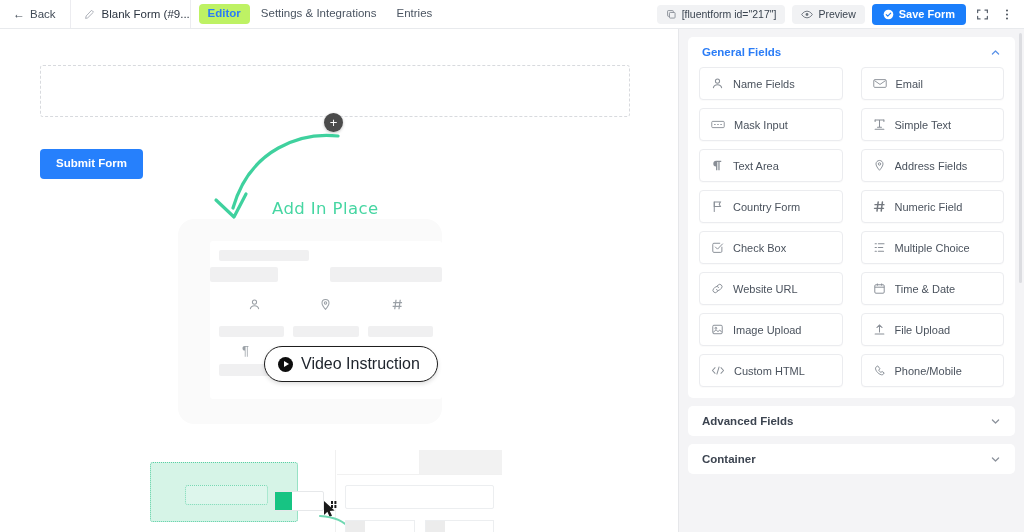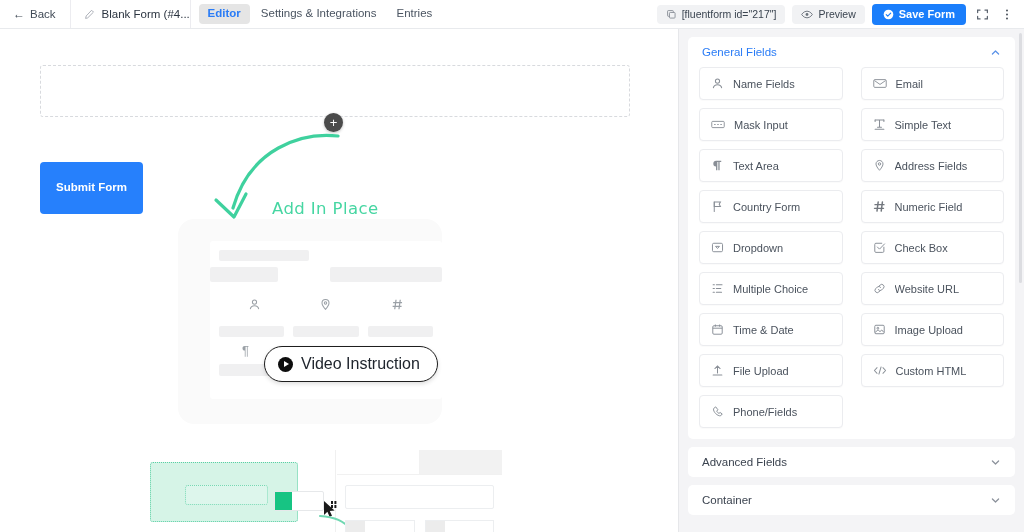--- a/index.html
+++ b/index.html
@@ -36,21 +36,21 @@
     cursor: pointer; white-space: nowrap;
     max-width: 120px; overflow: hidden;
   }
   .pencil-ico { width: 11px; height: 11px; flex: none; opacity: .62; }
   .hdr-tabs { display: flex; align-items: center; gap: 2px; padding-left: 8px; }
   .tab {
     font-size: 11.5px; color: #4a5461;
     padding: 4px 9px; border-radius: 4px;
     cursor: pointer; white-space: nowrap; line-height: 1;
   }
-  .tab.active { color: #2a7cf6; background: #e5e5e5; font-weight: 600; }
+  .tab.active { color: #2a7cf6; background: #bef264; font-weight: 600; }
   .hdr-right {
     margin-left: auto; display: flex; align-items: center;
     gap: 7px; padding-right: 8px;
   }
   .chip {
     display: flex; align-items: center; gap: 5px;
     background: #f1f2f4; border-radius: 4px;
     padding: 4px 9px; font-size: 10.5px; color: #3a4450;
     cursor: pointer; white-space: nowrap; line-height: 1;
   }
@@ -73,24 +73,24 @@
   .canvas {
     flex: 1; position: relative; background: #ffffff;
     overflow: hidden;
   }
   .form-area { position: absolute; left: 40px; top: 36px; width: 590px; }
   .dropzone {
     height: 52px; border: 1px dashed #d8dade; border-radius: 3px;
     background: #fff;
   }
   .submit-btn {
-    margin-top: 45px;
+    margin-top: 32px;
     display: inline-block; background: #2680fc; color: #fff;
     font-size: 11.5px; font-weight: 600;
-    padding: 20px 16px; border-radius: 4px; cursor: pointer;
+    padding: 9px 16px; border-radius: 4px; cursor: pointer;
     line-height: 1;
   }
 
   
   .anno-arrow { position: absolute; left: 210px; top: 95px; pointer-events: none; }
   .anno-text {
     position: absolute; left: 272px; top: 170px;
     font-family: "DejaVu Sans", sans-serif;
     font-size: 16.5px; color: #46d6a2; letter-spacing: .4px;
     pointer-events: none;
@@ -177,21 +177,21 @@
     background: #f4f4f6;
     border-left: 1px solid #e6e7ea;
     padding: 8px 9px 0 9px;
     overflow: hidden; position: relative;
   }
   .panel { background: #fff; border-radius: 5px; margin-bottom: 8px; }
   .panel-head {
     display: flex; align-items: center; justify-content: space-between;
     padding: 9px 14px; cursor: pointer;
   }
-  .panel-title { font-size: 11.5px; font-weight: 400; color: #3c4450; }
+  .panel-title { font-size: 11.5px; font-weight: 700; color: #3c4450; }
   .panel.open .panel-title { color: #2a7cf6; }
   .chev { width: 11px; height: 11px; color: #8b919b; }
   .panel.open .chev { transform: rotate(180deg); color: #5a92e8; }
   .panel-body { padding: 0 11px 11px 11px; }
   .grid { display: grid; grid-template-columns: 1fr 1fr; gap: 8px 18px; }
   .field-btn {
     display: flex; align-items: center; gap: 9px;
     background: #fff; border: 1px solid #ebecef; border-radius: 4px;
     padding: 9px 11px; font-size: 11px; color: #4a525d;
     cursor: pointer; white-space: nowrap; overflow: hidden;
@@ -213,21 +213,21 @@
 
     <div class="hdr-back">
       <span class="arrow">←</span>
       <span>Back</span>
     </div>
 
     <div class="hdr-formname">
       <svg class="pencil-ico" viewBox="0 0 16 16" fill="none" stroke="#6b7280" stroke-width="1.3" stroke-linecap="round">
         <path d="M11.5 2.2 13.8 4.5 5.4 12.9 2.3 13.7 3.1 10.6z"></path>
       </svg>
-      <span>Blank Form (#4...</span>
+      <span>Blank Form (#9...</span>
     </div>
 
     <div class="hdr-tabs">
       <div class="tab active">Editor</div>
       <div class="tab">Settings &amp; Integrations</div>
       <div class="tab">Entries</div>
     </div>
 
     <div class="hdr-right">
       <div class="chip">
@@ -438,27 +438,20 @@
               <span class="lbl">Country Form</span>
             </div>
 
             <div class="field-btn">
               <svg width="13" height="13" viewBox="0 0 16 16" fill="none" stroke="#3d444d" stroke-width="1.8" stroke-linecap="round">
                   <path d="M6.4 2.3 4.9 13.7M11.6 2.3 10.1 13.7M2.5 5.7h11M1.9 10.3h11"></path>
                 </svg>
               <span class="lbl">Numeric Field</span>
             </div>
 
-            <div class="field-btn">
-              <svg width="13" height="13" viewBox="0 0 16 16" fill="none" stroke="#5c646f" stroke-width="1.2">
-                  <rect x="1.8" y="2.8" width="12.4" height="10.4" rx="1.6"></rect>
-                  <path d="M5.6 6.6 8 9.2l2.4-2.6z"></path>
-                </svg>
-              <span class="lbl">Dropdown</span>
-            </div>
 
 
             <div class="field-btn">
               <svg width="13" height="13" viewBox="0 0 16 16" fill="none" stroke="#5c646f" stroke-width="1.2" stroke-linecap="round">
                   <path d="M13.4 7.6v5A1.4 1.4 0 0 1 12 14H3.6a1.4 1.4 0 0 1-1.4-1.4V4.2A1.4 1.4 0 0 1 3.6 2.8h7.2"></path>
                   <path d="M5.4 7.4 8 10l6.2-6.4"></path>
                 </svg>
               <span class="lbl">Check Box</span>
             </div>
 
@@ -506,21 +499,21 @@
               <svg width="14" height="13" viewBox="0 0 18 14" fill="none" stroke="#5c646f" stroke-width="1.3" stroke-linecap="round" stroke-linejoin="round">
                   <path d="M5.2 3.4 1.8 7l3.4 3.6M12.8 3.4 16.2 7l-3.4 3.6M10.4 2.4 7.6 11.6"></path>
                 </svg>
               <span class="lbl">Custom HTML</span>
             </div>
 
             <div class="field-btn">
               <svg width="13" height="13" viewBox="0 0 16 16" fill="none" stroke="#5c646f" stroke-width="1.2" stroke-linecap="round">
                   <path d="M5.4 2.6 3.2 4.4c-.6 2 1 4.6 2.6 6.2s4.2 3.2 6.2 2.6l1.8-2.2-2.6-1.8-1.4 1.2c-1-.4-2.4-1.8-2.8-2.8l1.2-1.4z"></path>
                 </svg>
-              <span class="lbl">Phone/Fields</span>
+              <span class="lbl">Phone/Mobile</span>
             </div>
 
           </div>
         </div>
       </div>
 
       <div class="panel">
         <div class="panel-head">
           <span class="panel-title">Advanced Fields</span>
           <svg class="chev" viewBox="0 0 16 16" fill="none" stroke="currentColor" stroke-width="1.8" stroke-linecap="round" stroke-linejoin="round">

